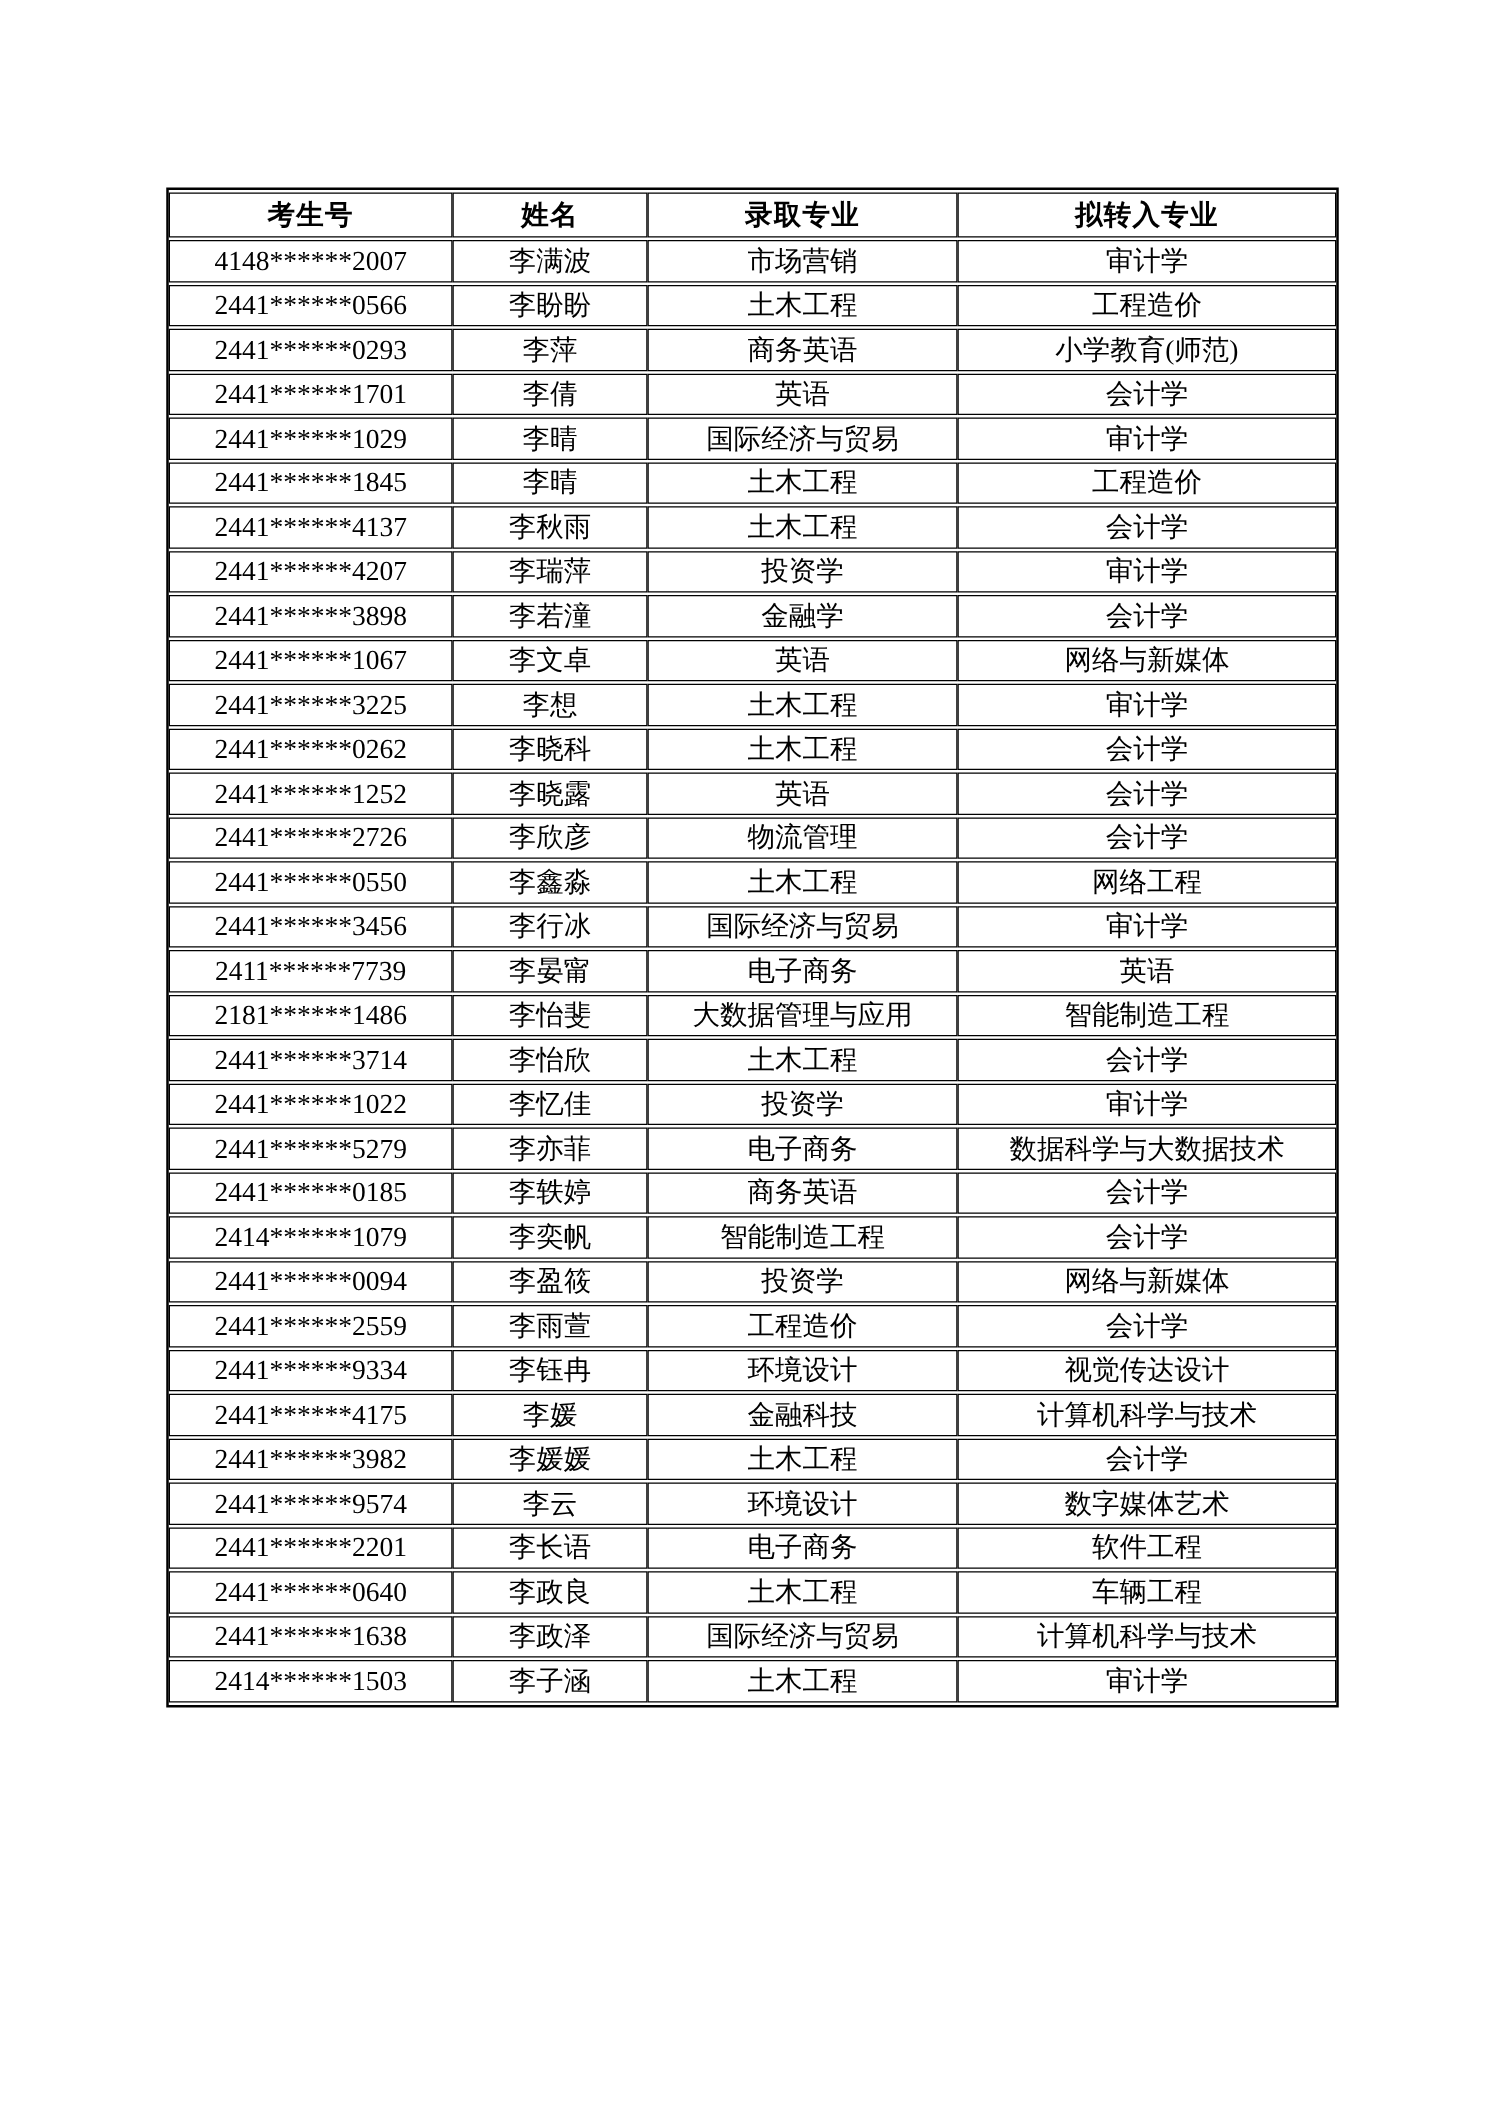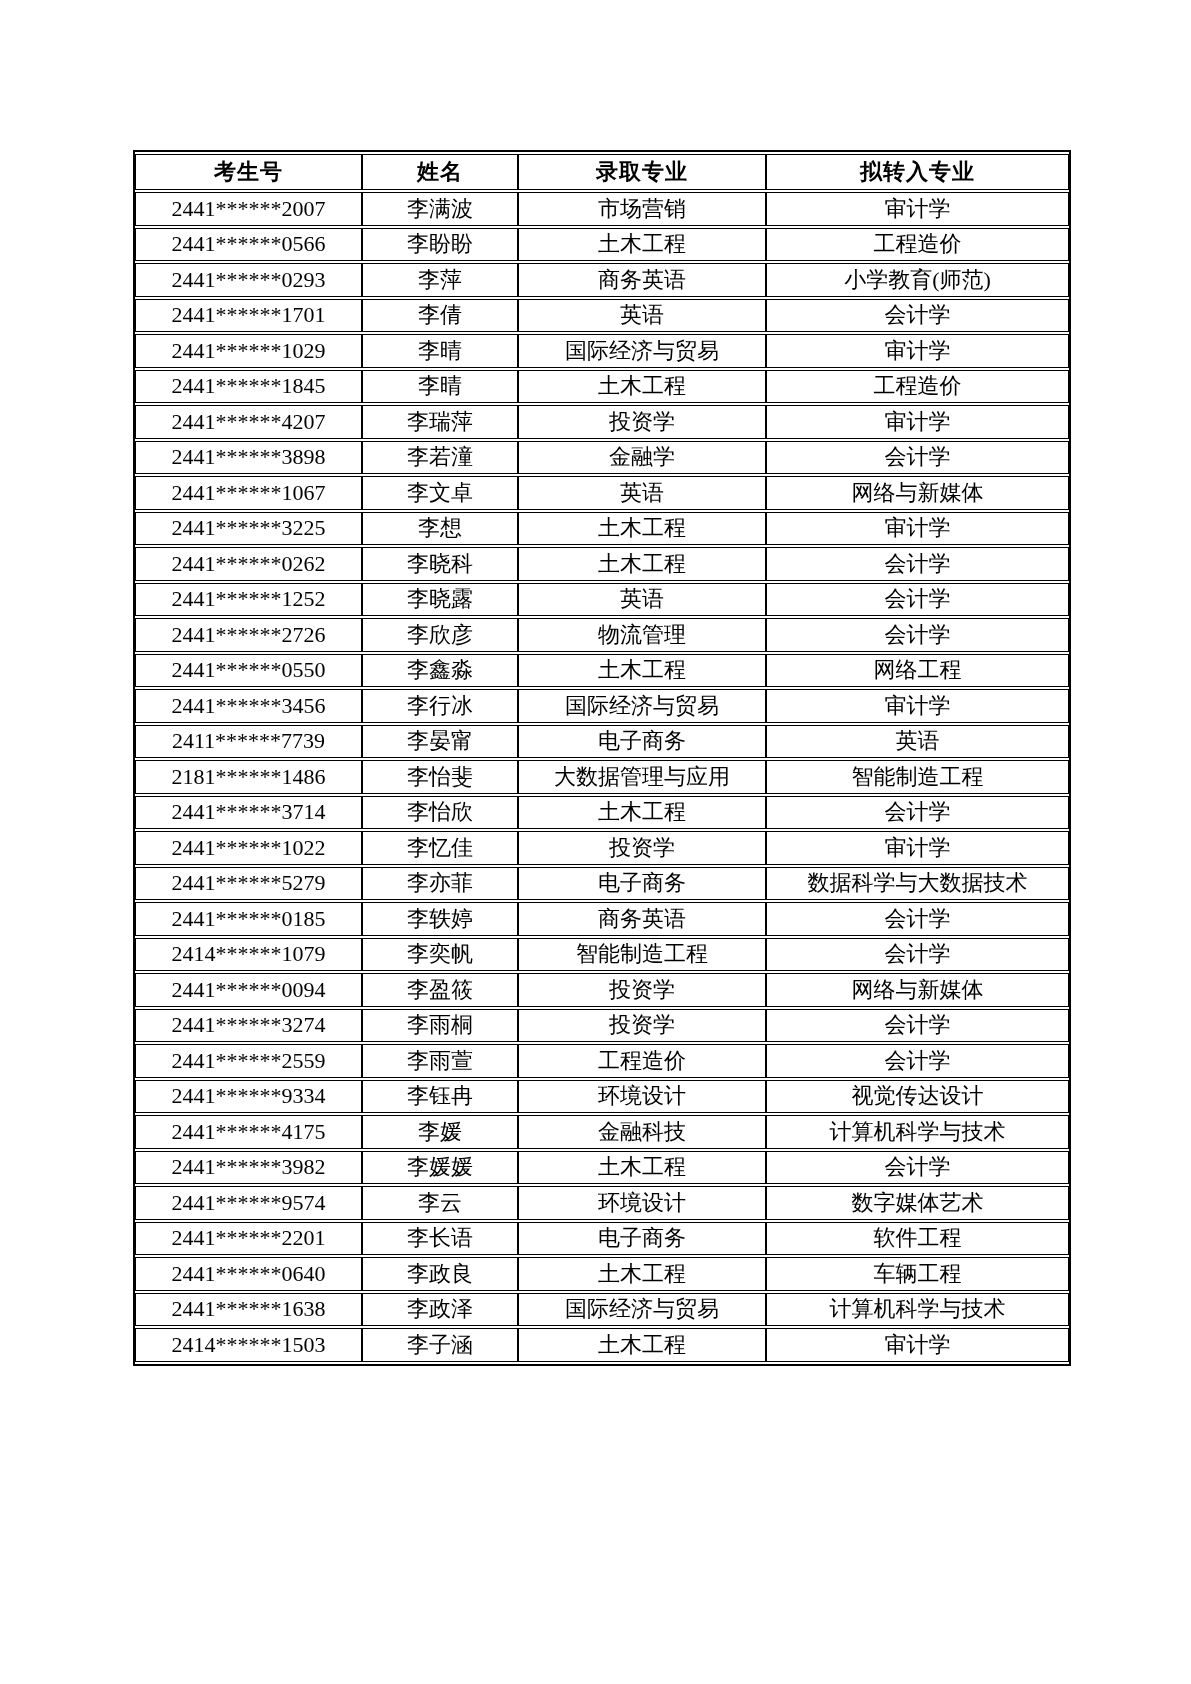--- a/index.html
+++ b/index.html
@@ -71,21 +71,21 @@
       <tr>
         <th>考生号</th>
         <th>姓名</th>
         <th>录取专业</th>
         <th>拟转入专业</th>
       </tr>
     </thead>
     <tbody>
 
     <tr>
-          <td>2441******2007</td>
+          <td>4148******2007</td>
           <td>李满波</td>
           <td>市场营销</td>
           <td>审计学</td>
         </tr>
         <tr>
           <td>2441******0566</td>
           <td>李盼盼</td>
           <td>土木工程</td>
           <td>工程造价</td>
         </tr>
@@ -107,20 +107,26 @@
           <td>国际经济与贸易</td>
           <td>审计学</td>
         </tr>
         <tr>
           <td>2441******1845</td>
           <td>李晴</td>
           <td>土木工程</td>
           <td>工程造价</td>
         </tr>
         <tr>
+          <td>2441******4137</td>
+          <td>李秋雨</td>
+          <td>土木工程</td>
+          <td>会计学</td>
+        </tr>
+        <tr>
           <td>2441******4207</td>
           <td>李瑞萍</td>
           <td>投资学</td>
           <td>审计学</td>
         </tr>
         <tr>
           <td>2441******3898</td>
           <td>李若潼</td>
           <td>金融学</td>
           <td>会计学</td>
@@ -207,26 +213,20 @@
           <td>2414******1079</td>
           <td>李奕帆</td>
           <td>智能制造工程</td>
           <td>会计学</td>
         </tr>
         <tr>
           <td>2441******0094</td>
           <td>李盈筱</td>
           <td>投资学</td>
           <td>网络与新媒体</td>
-        </tr>
-        <tr>
-          <td>2441******3274</td>
-          <td>李雨桐</td>
-          <td>投资学</td>
-          <td>会计学</td>
         </tr>
         <tr>
           <td>2441******2559</td>
           <td>李雨萱</td>
           <td>工程造价</td>
           <td>会计学</td>
         </tr>
         <tr>
           <td>2441******9334</td>
           <td>李钰冉</td>

